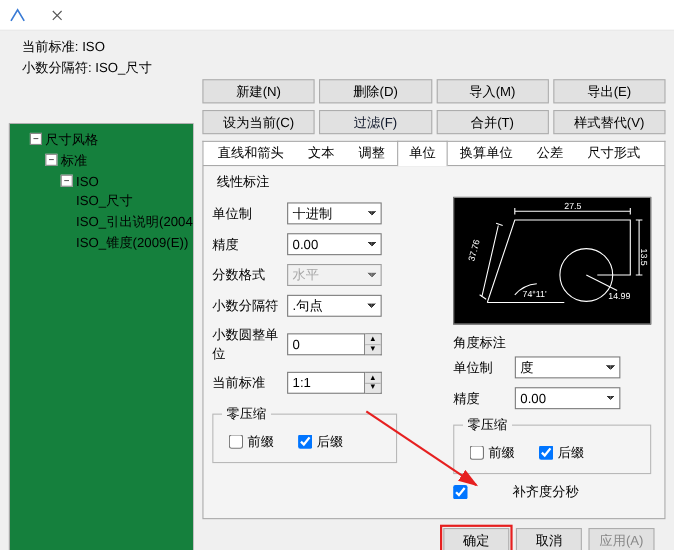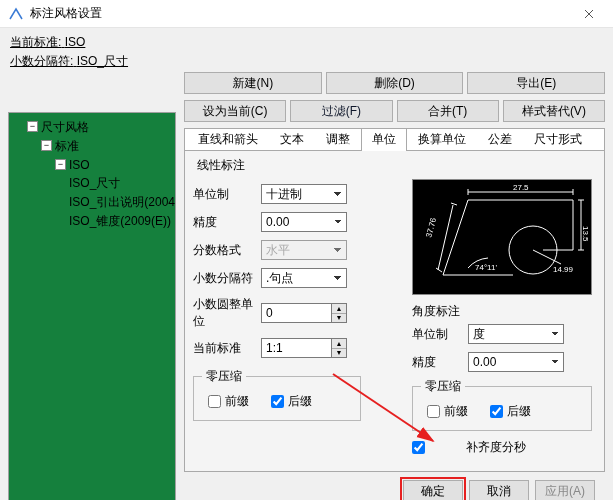--- a/index.html
+++ b/index.html
@@ -3,21 +3,21 @@
 <meta charset="utf-8">
 <style>
   * { box-sizing: border-box; font-family: "Microsoft YaHei", "SimSun", sans-serif; }
   body { margin: 0; background: #f0f0f0; width: 613px; height: 500px; overflow: hidden; font-size: 12px; color: #000; }
   .titlebar { height: 28px; background: #fff; border-bottom: 1px solid #e5e5e5; display: flex; align-items: center; padding: 0 2px 0 8px; }
   .titlebar .icon { width: 16px; height: 16px; margin-right: 6px; }
   .titlebar .title { flex: 1; }
   .winbtn { width: 44px; height: 27px; display: flex; align-items: center; justify-content: center; }
   .winbtn svg { stroke: #555; }
   .content { padding: 4px 8px 6px 8px; }
-  .inforow { margin: 2px 2px; text-decoration: underline; }
+  .inforow { margin: 2px 12px; }
   .main { display: flex; gap: 8px; margin-top: 2px; }
   .tree-panel { width: 168px; height: 396px; border: 1px solid #a0a0a0; background: #15803d; padding: 4px 4px; overflow: auto; margin-top: 40px; }
   .tree ul { list-style: none; margin: 0; padding-left: 14px; }
   .tree li { white-space: nowrap; line-height: 18px; }
   .tree .tog { display: inline-block; width: 11px; height: 11px; border: 1px solid #888; line-height: 9px; font-size: 9px; text-align: center; margin-right: 3px; vertical-align: middle; background: #fff; }
   .tree .lbl { vertical-align: middle; }
   .right { flex: 1; }
   .btnrow { display: flex; gap: 4px; margin-bottom: 6px; }
   .btnrow button { flex: 1; height: 22px; background: #e1e1e1; border: 1px solid #adadad; font-size: 12px; }
   .btnrow button:disabled { color: #0f172a; }
@@ -51,21 +51,20 @@
 </style>
 </head>
 <body>
 
 <div class="titlebar">
   <span class="icon">
     <svg width="16" height="16" viewBox="0 0 16 16">
         <path d="M2 13 L8 3 L14 13" fill="none" stroke="#3a7bd5" stroke-width="1.5"></path>
       </svg>
   </span>
-  <span class="title">标注风格设置</span>
   <div class="winbtn">
     <svg width="10" height="10" viewBox="0 0 10 10">
         <path d="M1 1 L9 9 M9 1 L1 9" stroke-width="1"></path>
       </svg>
   </div>
 </div>
 
 <div class="content">
   <div class="inforow">
     <span>当前标准:</span>
@@ -94,20 +93,21 @@
             </li>
           </ul>
         </li>
       </ul>
     </div>
 
     <div class="right">
       <div class="btnrow">
         <button>新建(N)</button>
         <button>删除(D)</button>
+        <button>导入(M)</button>
         <button>导出(E)</button>
       </div>
       <div class="btnrow">
         <button>设为当前(C)</button>
         <button disabled="">过滤(F)</button>
         <button>合并(T)</button>
         <button>样式替代(V)</button>
       </div>
 
       <div class="tabstrip">

